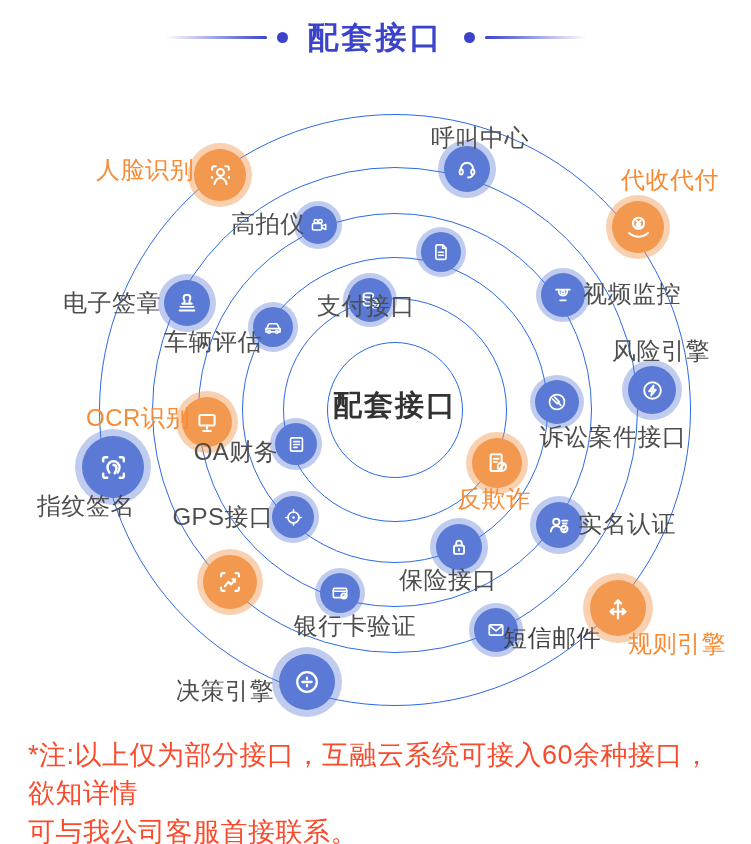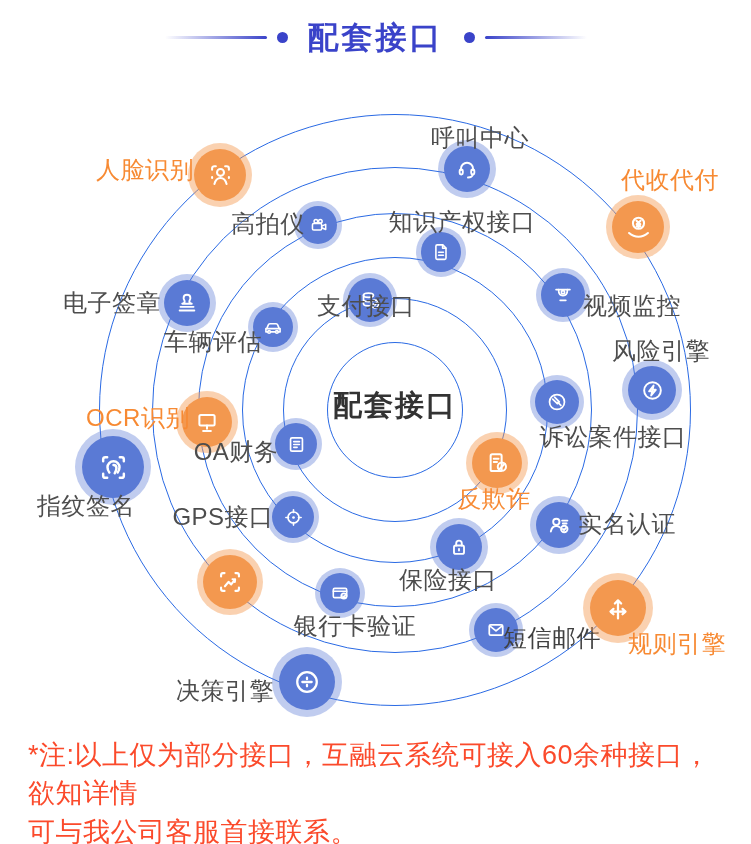--- a/index.html
+++ b/index.html
@@ -77,39 +77,38 @@
           <path d="M15.3 12.7l4.2-1.9v5.4l-4.2-1.9"></path>
         </svg>
       </div>
       <div class="nlabel" style="left: 268px; top: 224px; color: rgb(77, 77, 77);">高拍仪</div>
       <div class="badge" style="height: 40px; width: 40px; left: 421px; top: 232px; background: rgb(90, 122, 213); box-shadow: rgba(90, 122, 213, 0.38) 0px 0px 0px 5px;">
         <svg viewBox="0 0 24 24" width="24" height="24" fill="none" stroke="#fff" stroke-width="1.6" stroke-linecap="round" stroke-linejoin="round">
           <path d="M8.2 4.9h5.6l3.2 3.2v10a1.3 1.3 0 0 1-1.3 1.3H8.2A1.3 1.3 0 0 1 6.9 18.1V6.2a1.3 1.3 0 0 1 1.3-1.3z"></path>
           <path d="M13.6 5v3.3h3.3M9.6 12.2h4.8M9.6 15.2h4.8"></path>
         </svg>
       </div>
-      <div class="nlabel" style="left: 462px; top: 222px; color: rgb(77, 77, 77);">知识产权接口</div>
       <div class="badge" style="height: 44px; width: 44px; left: 348px; top: 278px; background: rgb(90, 122, 213); box-shadow: rgba(90, 122, 213, 0.38) 0px 0px 0px 5px;">
         <svg viewBox="0 0 24 24" width="26" height="26" fill="none" stroke="#fff" stroke-width="1.6" stroke-linecap="round" stroke-linejoin="round">
           <ellipse cx="10.6" cy="7.6" rx="4.6" ry="1.9"></ellipse>
           <path d="M6 7.6v3.9c0 1 2.1 1.9 4.6 1.9h.7M6 11.5v3.9c0 1 2.1 1.9 4.6 1.9h.7"></path>
           <circle cx="16.4" cy="15.7" r="3.5"></circle>
           <path d="M14.9 15.7l1.2 1.2 2-2.2"></path>
         </svg>
       </div>
       <div class="nlabel" style="left: 366px; top: 274px; color: rgb(77, 77, 77); margin-top: 32px;">支付接口</div>
       <div class="badge" style="height: 44px; width: 44px; left: 541px; top: 273px; background: rgb(90, 122, 213); box-shadow: rgba(90, 122, 213, 0.38) 0px 0px 0px 5px;">
         <svg viewBox="0 0 24 24" width="26" height="26" fill="none" stroke="#fff" stroke-width="1.6" stroke-linecap="round" stroke-linejoin="round">
           <path d="M5.6 7h12.8"></path>
           <path d="M7.9 7c0 3.5 1.7 5.6 4.1 5.6s4.1-2.1 4.1-5.6"></path>
           <circle cx="12" cy="9.4" r="1.5"></circle>
           <path d="M9.4 16.9h5.2"></path>
         </svg>
       </div>
-      <div class="nlabel" style="left: 632px; top: 306px; color: rgb(77, 77, 77);">视频监控</div>
+      <div class="nlabel" style="left: 632px; top: 294px; color: rgb(77, 77, 77);">视频监控</div>
       <div class="badge" style="height: 46px; width: 46px; left: 164px; top: 280px; background: rgb(90, 122, 213); box-shadow: rgba(90, 122, 213, 0.38) 0px 0px 0px 6px;">
         <svg viewBox="0 0 24 24" width="28" height="28" fill="none" stroke="#fff" stroke-width="1.6" stroke-linecap="round" stroke-linejoin="round">
           <path d="M12 4.9c-1.7 0-2.9 1.2-2.9 2.8 0 1.4.9 1.9.9 3.1 0 1-.8 1.6-2.1 1.8h8.2c-1.3-.2-2.1-.8-2.1-1.8 0-1.2.9-1.7.9-3.1 0-1.6-1.2-2.8-2.9-2.8z"></path>
           <path d="M6.4 15.3h11.2M5.7 18.4h12.6"></path>
         </svg>
       </div>
       <div class="nlabel" style="left: 112px; top: 303px; color: rgb(77, 77, 77);">电子签章</div>
       <div class="badge" style="height: 40px; width: 40px; left: 253px; top: 307px; background: rgb(90, 122, 213); box-shadow: rgba(90, 122, 213, 0.38) 0px 0px 0px 5px;">
         <svg viewBox="0 0 24 24" width="24" height="24" fill="none" stroke="#fff" stroke-width="1.6" stroke-linecap="round" stroke-linejoin="round">
           <path d="M5.8 13.6l1.5-3.7a1.7 1.7 0 0 1 1.6-1.1h6.2a1.7 1.7 0 0 1 1.6 1.1l1.5 3.7"></path>

